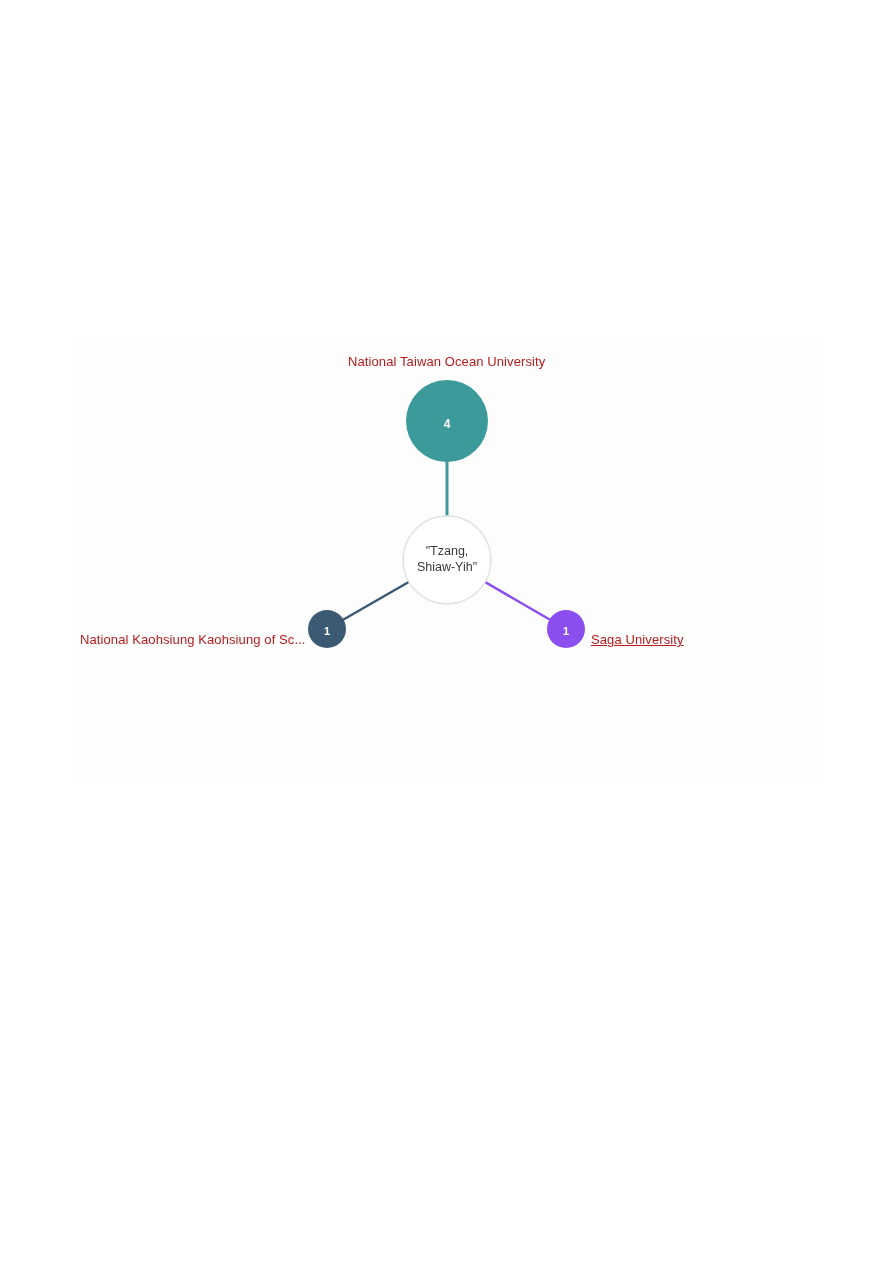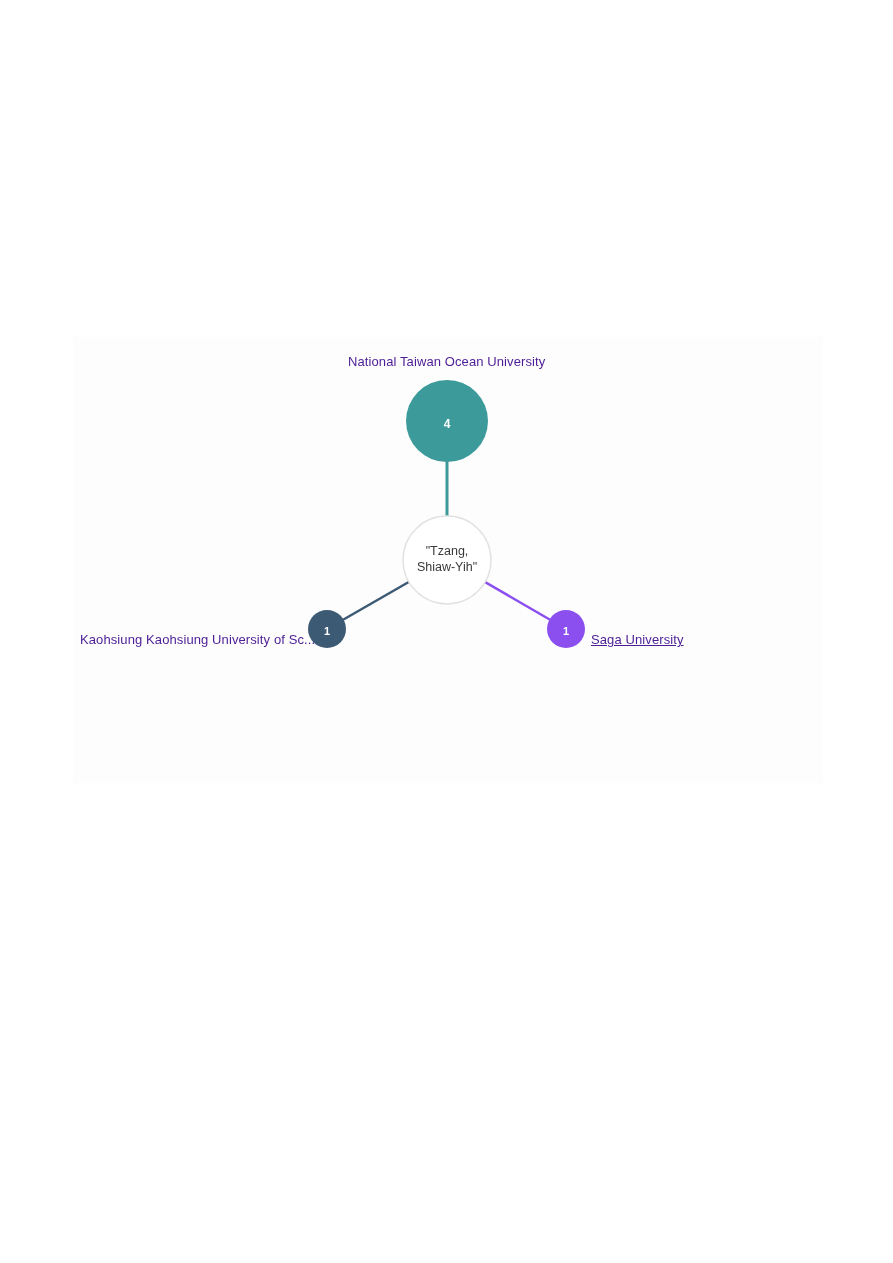--- a/index.html
+++ b/index.html
@@ -31,21 +31,21 @@
     top: 0;
     width: 750px;
     height: 446px;
     display: block;
   }
 
   
   .node-label {
     position: absolute;
     font-size: 13px;
-    color: #4c1d95;
+    color: #b91c1c;
     white-space: nowrap;
     line-height: 16px;
     letter-spacing: 0.1px;
   }
   #label-ntou {
     left: 275px;
     top: 17px;
   }
   #label-nkust {
     left: 7px;
@@ -99,16 +99,16 @@
 
     <circle cx="254" cy="292" r="19" fill="#3d5a75"></circle>
     <text class="node-value" x="254" y="295" text-anchor="middle" dominant-baseline="middle">1</text>
 
     <circle cx="493" cy="292" r="19" fill="#8b4ff0"></circle>
     <text class="node-value" x="493" y="295" text-anchor="middle" dominant-baseline="middle">1</text>
   </svg>
 
   <div class="node-label" id="label-ntou">National Taiwan Ocean University</div>
 
-  <div class="node-label" id="label-nkust">Kaohsiung Kaohsiung University of Sc...</div>
+  <div class="node-label" id="label-nkust">National Kaohsiung Kaohsiung of Sc...</div>
 
   <div class="node-label" id="label-saga">Saga University</div>
 </div>
 
 </body></html>

